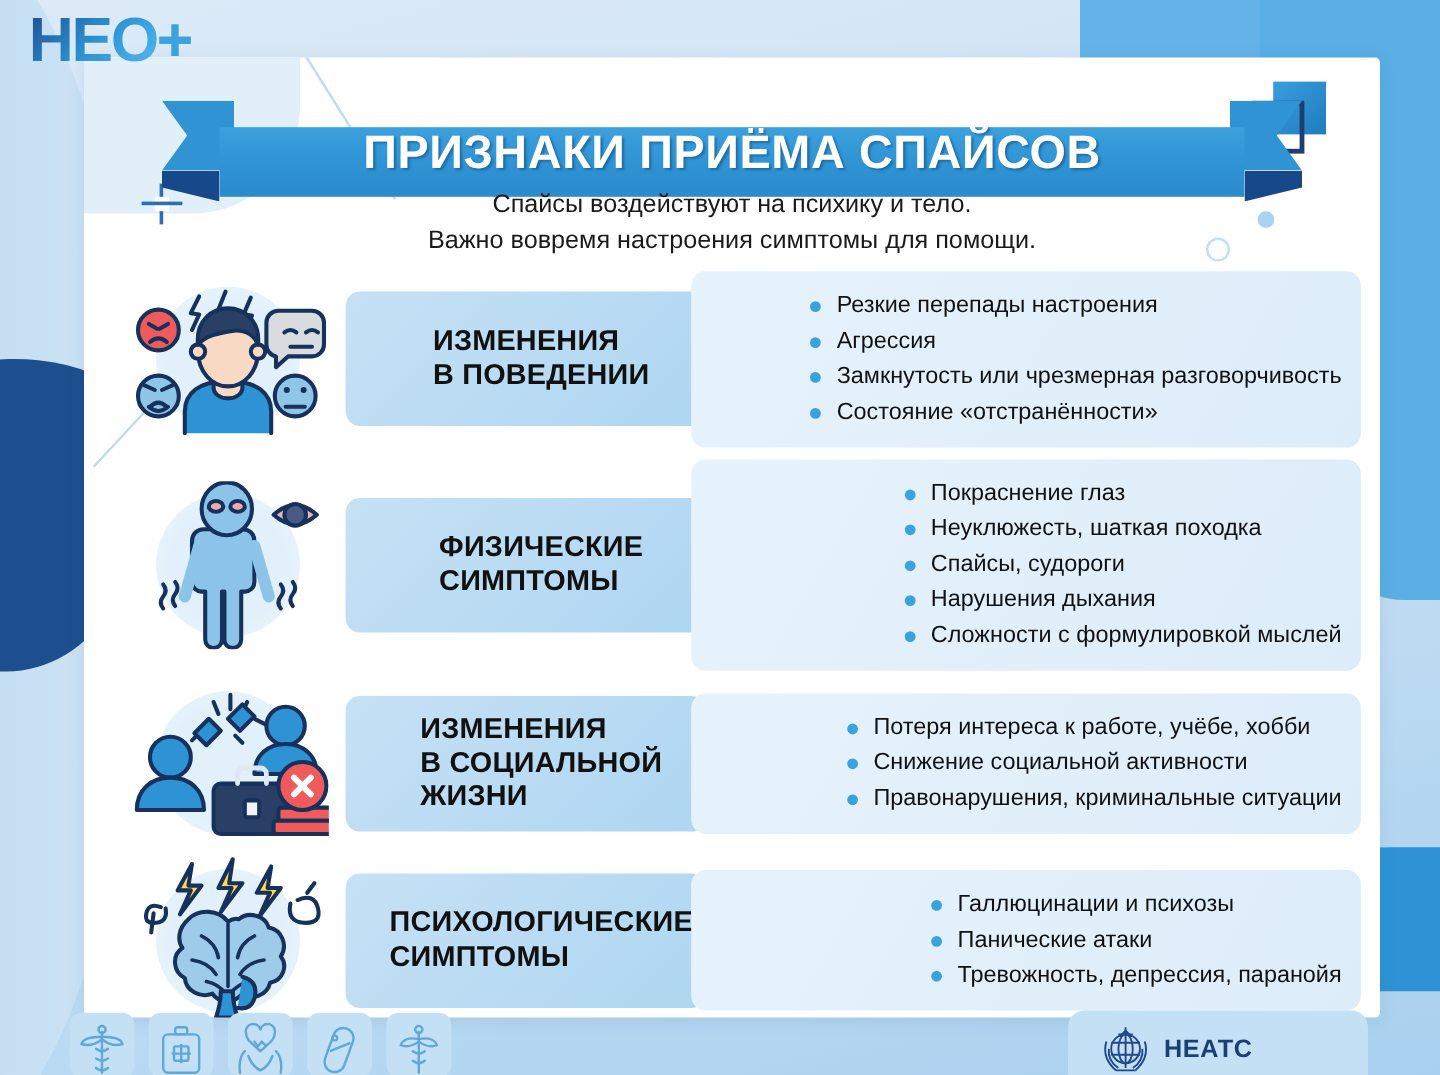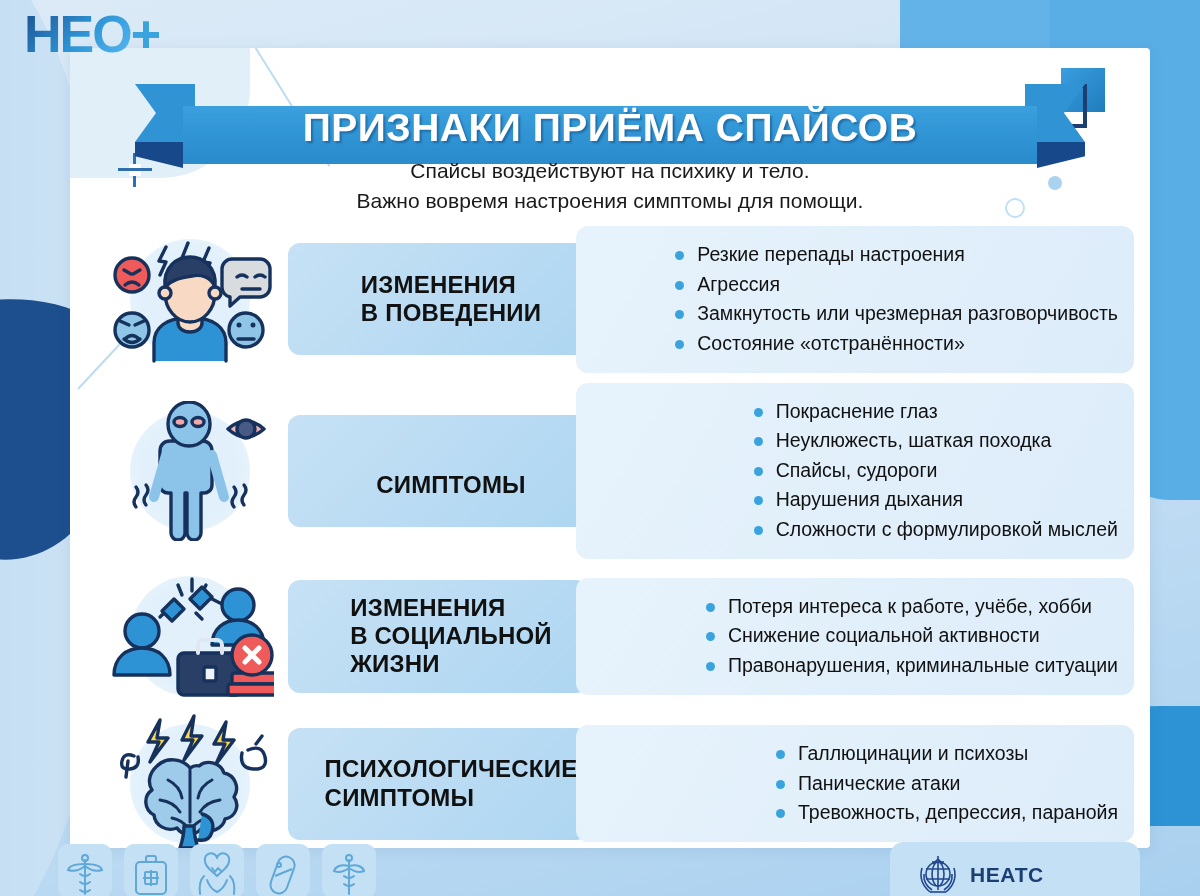--- a/index.html
+++ b/index.html
@@ -307,21 +307,21 @@
             <path d="M122 28 q18-16 36 0 q-18 16-36 0z" fill="#f3b2b2"></path>
             <circle cx="140" cy="28" r="9" fill="#4a5a87"></circle>
 
             <path d="M30 86 q4 5 0 10 q-4 5 0 10 M40 84 q4 5 0 10 q-4 5 0 10" fill="none"></path>
             <path d="M128 86 q4 5 0 10 q-4 5 0 10 M138 84 q4 5 0 10 q-4 5 0 10" fill="none"></path>
           </g>
         </svg>
       </div>
       <div class="row-label">
         <h2>
-          <br>
+          <span>ФИЗИЧЕСКИЕ</span><br>
           <span>СИМПТОМЫ</span>
         </h2>
       </div>
       <div class="row-bullets">
         <ul>
           <li>Покраснение глаз</li>
           <li>Неуклюжесть, шаткая походка</li>
           <li>Спайсы, судороги</li>
           <li>Нарушения дыхания</li>
           <li>Сложности с формулировкой мыслей</li>

